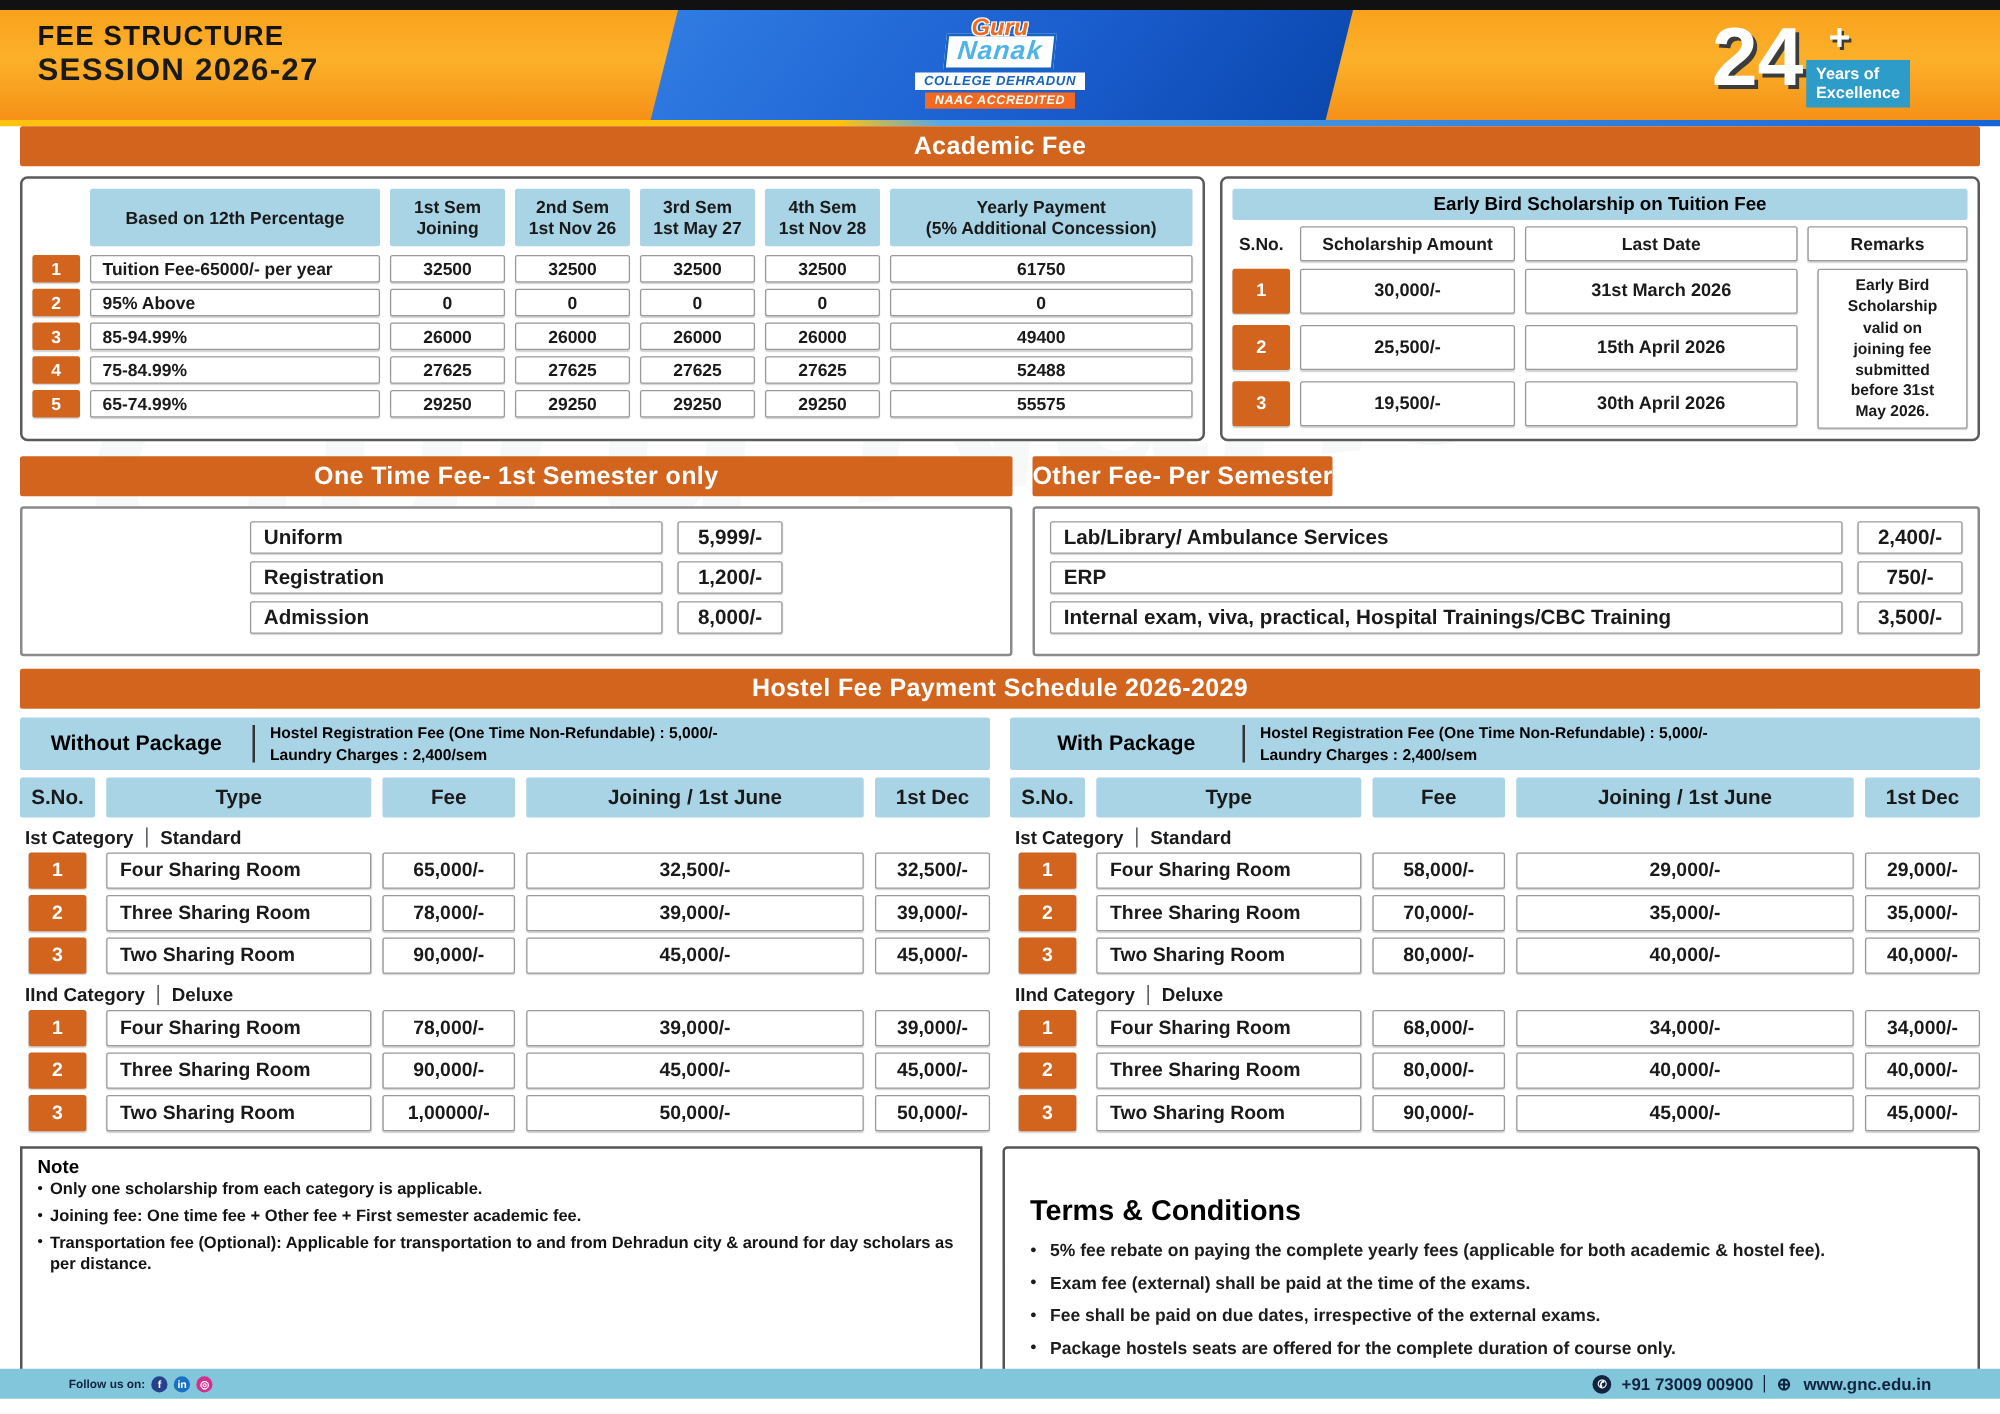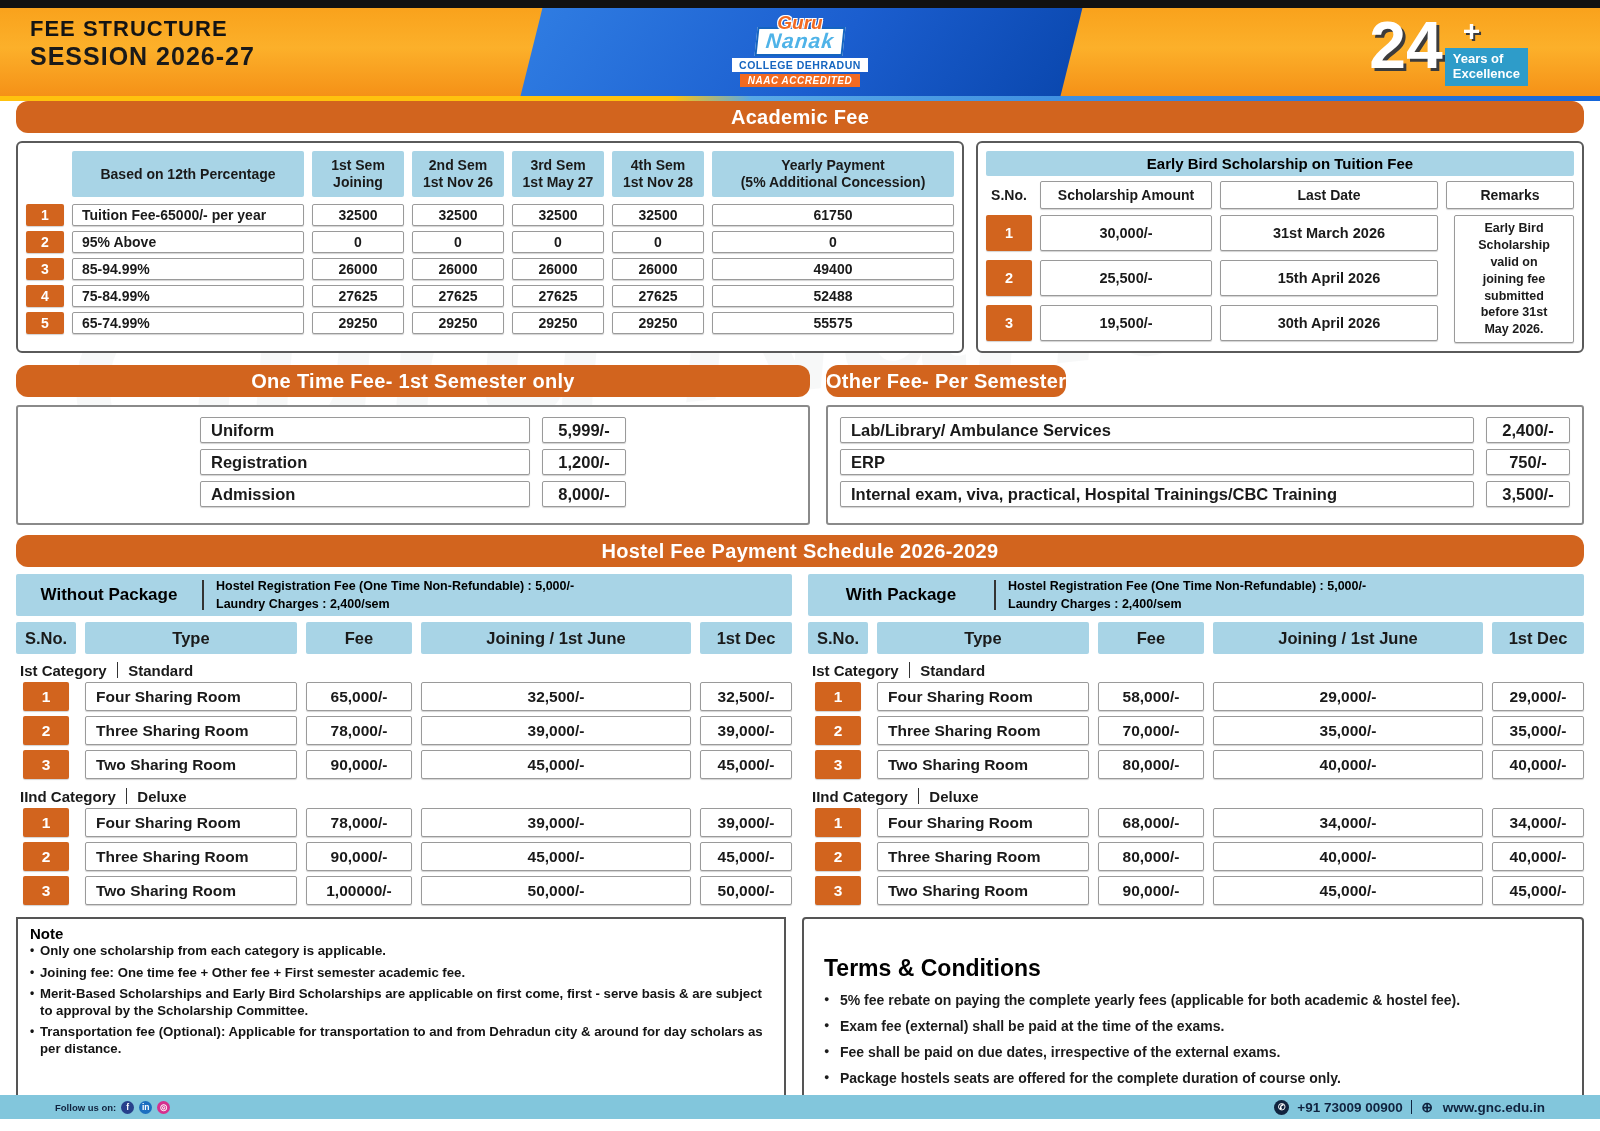--- a/index.html
+++ b/index.html
@@ -18,38 +18,38 @@
   .header .band { position:absolute; left:530px; top:-10px; width:540px; height:120px;
     background:linear-gradient(115deg,#2f7ce2 0%,#1b5ecf 55%,#0a47ae 100%); transform:skewX(-14deg); }
   .header-left { position:absolute; left:30px; top:8px; z-index:2; }
   .header-title { font-size:22px; font-weight:bold; color:#141414; letter-spacing:1px; }
   .header-sub { font-size:25px; font-weight:bold; color:#1a1a1a; letter-spacing:1px; }
   .logo { position:absolute; left:0; right:0; top:4px; display:flex; flex-direction:column; align-items:center; z-index:3; }
   .logo-guru { font-size:19px; font-weight:bold; font-style:italic; color:#f26a21;
     text-shadow:-1px -1px 0 #fff,1px -1px 0 #fff,-1px 1px 0 #fff,1px 1px 0 #fff; margin-bottom:-7px; position:relative; z-index:2; }
   .logo-nanak { font-size:21px; font-weight:bold; font-style:italic; color:#4fb3e8; background:#fff;
     border:2px solid #1565c0; padding:0 8px 1px; transform:skewX(-6deg); letter-spacing:1px; }
-  .logo-college { font-size:10.5px; font-weight:bold; color:#1565c0; background:#fff; padding:1px 7px; margin-top:2px; letter-spacing:0.5px; }
+  .logo-college { font-size:10.5px; font-weight:bold; font-style:italic; color:#1565c0; background:#fff; padding:1px 7px; margin-top:2px; letter-spacing:0.5px; }
   .logo-naac { font-size:10px; font-weight:bold; font-style:italic; color:#fff; background:#f26a21; padding:1px 8px; margin-top:2px; letter-spacing:0.5px; }
   .years { position:absolute; right:72px; top:6px; z-index:2; display:flex; }
   .years-num { font-size:66px; font-weight:bold; color:#fff; line-height:0.95; text-shadow:3px 3px 0 #3c3c3c; }
   .years-right { position:relative; margin-left:2px; }
   .years-plus { font-size:30px; font-weight:bold; color:#fff; text-shadow:2px 2px 0 #3c3c3c; display:block; margin-left:18px; }
   .years-box { background:#2e9cc9; color:#fff; font-size:13px; font-weight:bold; padding:4px 8px; line-height:1.15; }
   .divline { height:5px; background:linear-gradient(90deg,#ffc20e 0%,#ffc20e 42%,#58a8e6 47%,#1565d8 100%); }
 
   
   .course { padding:9px 20px 6px; display:flex; position:relative; z-index:1; }
   .course-name { font-size:27px; font-weight:bold; color:#e87722; width:188px; padding-top:4px; }
   .course-info { font-size:16px; color:#1a1a1a; line-height:1.3; }
   .course-info b { font-weight:bold; }
   .elig-text { margin-top:4px; font-size:16px; }
 
   
-  .secbar { background:#d2641e; color:#fff; font-weight:bold; text-align:center; border-radius:12px;
+  .secbar { background:#d2641e; color:#fff; font-weight:bold; text-align:center; border-radius:2px;
     height:32px; display:flex; align-items:center; justify-content:center; font-size:20px; letter-spacing:0.3px; }
   .m16 { margin-left:16px; margin-right:16px; }
 
   
   .acwrap { margin:8px 16px 0; display:flex; gap:12px; position:relative; z-index:1; }
   .panel { border:2px solid #5a5a5a; border-radius:6px; background:#fff; padding:8px; }
   .ac-panel { width:948px; }
   .eb-panel { flex:1; }
   .cell { border:1px solid #9a9a9a; background:#fff; display:flex; align-items:center; justify-content:center;
     font-weight:bold; color:#1a1a1a; border-radius:2px; box-shadow:0 1px 1px rgba(0,0,0,0.18); }
@@ -496,21 +496,20 @@
 
   <div class="bottomwrap">
     <div class="notebox">
       <div class="note-title">Note</div>
       <div>
 
           <div class="note-item">Only one scholarship from each category is applicable.</div>
 
           <div class="note-item">Joining fee: One time fee + Other fee + First semester academic fee.</div>
 
-          <div class="note-item">Merit-Based Scholarships and Early Bird Scholarships are applicable on first come, first - serve basis &amp; are subject to approval by the Scholarship Committee.</div>
 
           <div class="note-item">Transportation fee (Optional): Applicable for transportation to and from Dehradun city &amp; around for day scholars as per distance.</div>
 
         </div>
     </div>
     <div class="termsbox">
       <div class="terms-title">Terms &amp; Conditions</div>
       <div>
 
           <div class="terms-item">5% fee rebate on paying the complete yearly fees (applicable for both academic &amp; hostel fee).</div>

